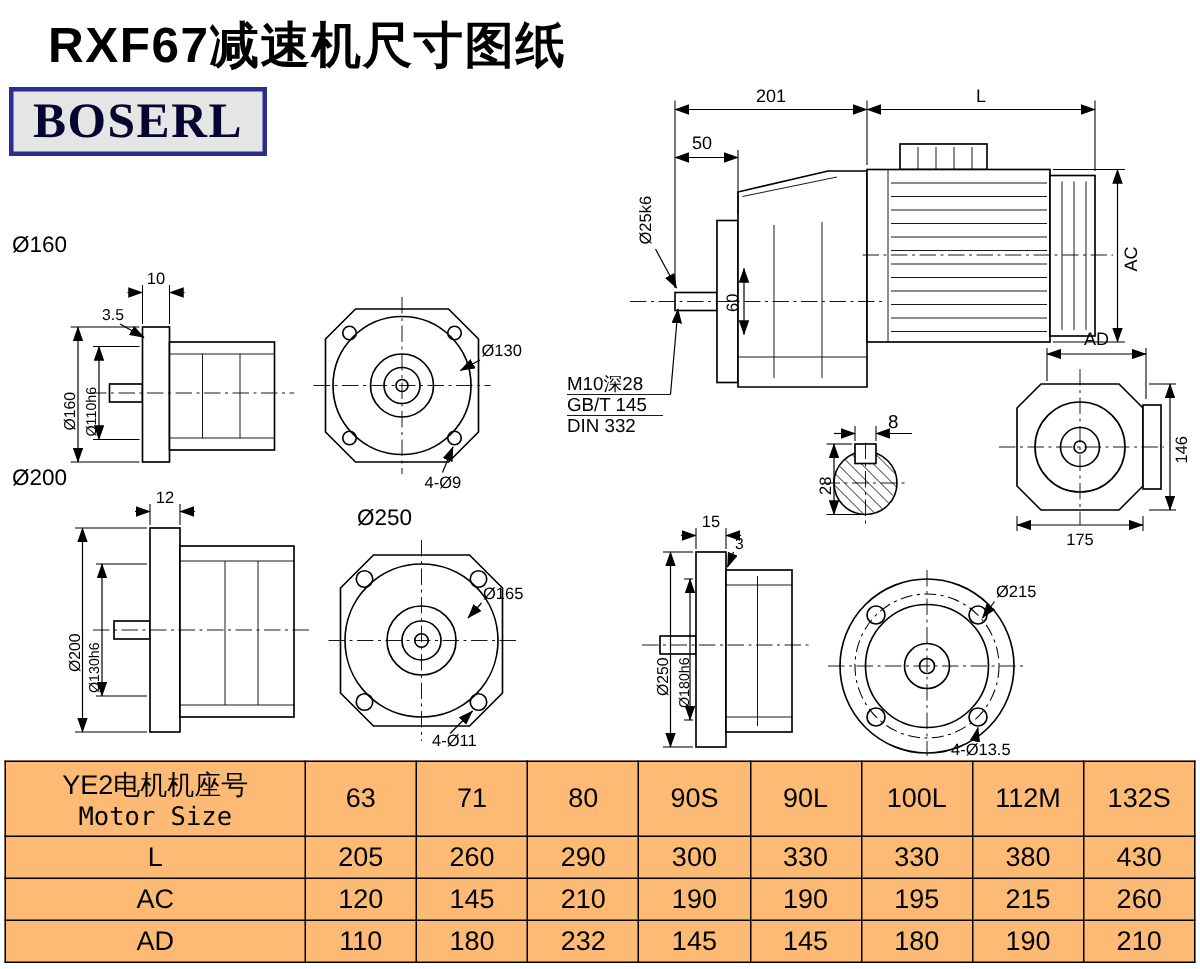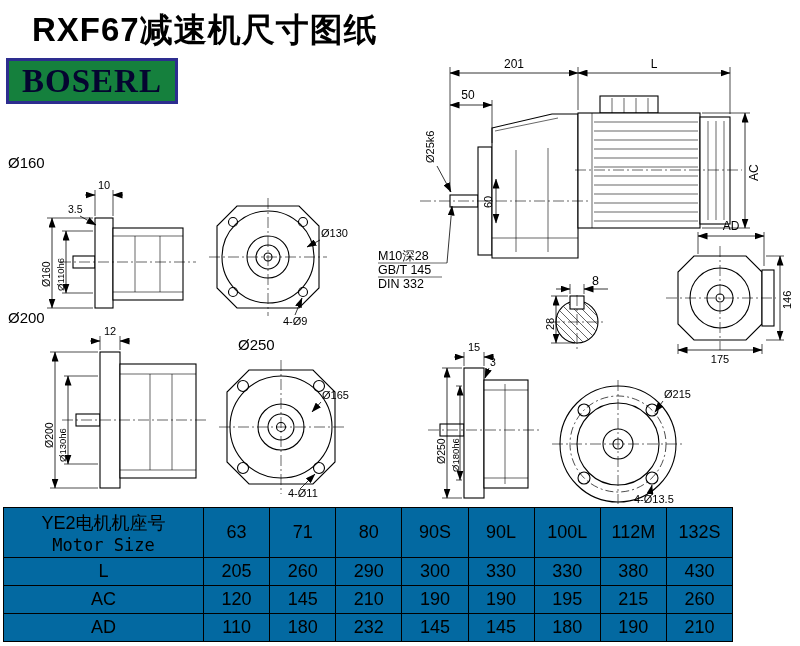--- a/index.html
+++ b/index.html
@@ -4,38 +4,38 @@
 <style>
   * { margin:0; padding:0; box-sizing:border-box; }
   html,body { width:800px; height:646px; background:#ffffff; overflow:hidden;
               font-family:"Liberation Sans", sans-serif; }
   .stage { position:relative; width:800px; height:646px; background:#fff; }
   .title { position:absolute; left:32px; top:8px; font-size:33px; font-weight:bold;
            color:#000000; letter-spacing:1px; white-space:nowrap; }
   .logo { position:absolute; left:6px; top:58px; width:172px; height:46px;
           border:3px solid #2d2d8f; display:flex; align-items:center; justify-content:center;
           font-family:"Liberation Serif", serif; font-size:33px; font-weight:bold;
-          color:#050530; letter-spacing:1px; background:#15803d; }
+          color:#050530; letter-spacing:1px; background:#e5e5e5; }
   svg.drawing { position:absolute; left:0; top:0; }
   svg text { font-family:"Liberation Sans", sans-serif; fill:#000; font-size:12px; }
   .t15 { font-size:15px; }
   .t12 { font-size:12.5px; }
   .t11 { font-size:11px; }
   .t10 { font-size:10.5px; }
   .t9  { font-size:9.5px; }
   .s   { fill:none; stroke:#000; stroke-width:1.1; }
   .f   { fill:#fff; stroke:#000; stroke-width:1.1; }
   .t   { fill:none; stroke:#000; stroke-width:0.6; }
   .cl  { fill:none; stroke:#000; stroke-width:0.6; stroke-dasharray:11 3 2 3; }
   .dd  { fill:none; stroke:#000; stroke-width:0.7; stroke-dasharray:8 3 2 3; }
   .ext { fill:none; stroke:#000; stroke-width:0.7; }
   .dim { fill:none; stroke:#000; stroke-width:0.8; marker-start:url(#arr); marker-end:url(#arr); }
   .de  { fill:none; stroke:#000; stroke-width:0.8; marker-end:url(#arr); }
-  table.dim-table { position:absolute; left:3px; top:507px; width:730px;
-                    border-collapse:collapse; table-layout:fixed; background:#0369a1; }
+  table.dim-table { position:absolute; left:3px; top:507px; width:794px;
+                    border-collapse:collapse; table-layout:fixed; background:#fdba74; }
   table.dim-table td { border:1px solid #000; text-align:center; vertical-align:middle;
                        font-size:18px; color:#000; padding:1px 0; }
   table.dim-table td.c0 { width:200px; }
   tr.hdr td { height:50px; }
   tr.datarow td { height:28px; }
   .hdr-cn { font-size:18px; }
   .hdr-en { font-family:"DejaVu Sans Mono", monospace; font-size:17px; }
 </style>
 </head>
 <body>

